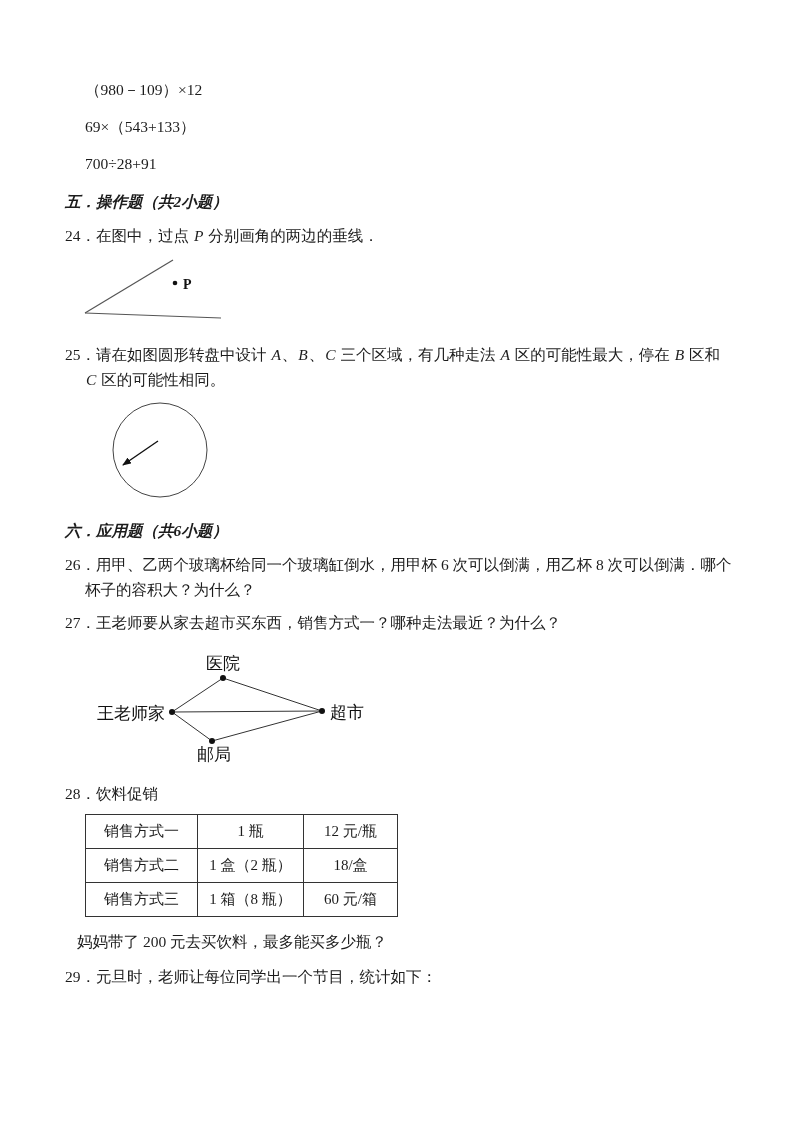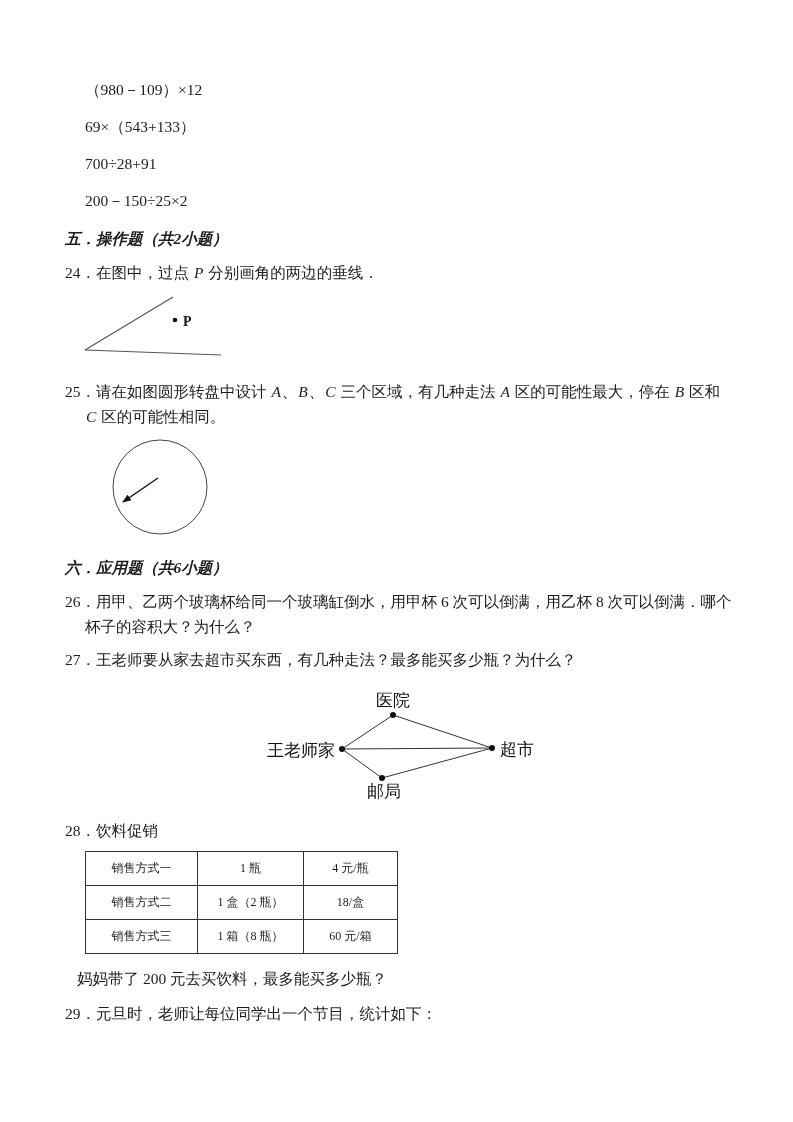--- a/index.html
+++ b/index.html
@@ -13,48 +13,47 @@
     color:#1c1c1c;
     overflow:hidden;
   }
   .expr { line-height:20px; margin:0 0 17px 20px; }
   .section-heading { font-weight:bold; line-height:22px; margin:0 0 10px 0;font-style:italic; }
   .question { line-height:25px; margin:0 0 8px 0; padding-left:20px; text-indent:-20px; }
   .it { font-style:italic; padding:0 1px; }
   .fig { }
   .fig-angle  { margin:0 0 10px 18px; }
   .fig-circle { margin:0 0 16px 45px; }
-  .fig-map    { margin:0 0 12px 30px;text-align:center; }
+  .fig-map    { margin:0 0 12px 30px; }
   .fline { stroke:#555; stroke-width:1.2; }
   .circ  { stroke:#444; stroke-width:1; fill:none; }
   .arrow { stroke:#111; stroke-width:1.4; }
   .mline { stroke:#333; stroke-width:1; }
   .mdot  { fill:#111; }
   .plabel { font-family:"Liberation Serif","DejaVu Serif",serif; font-size:14px; font-weight:bold; fill:#111; }
   .mlabel { font-family:"Liberation Serif","DejaVu Serif",serif; font-size:17px; fill:#111; }
   .promo-table { border-collapse:collapse; margin:0 0 12px 20px; }
   .promo-table td {
     border:1px solid #333;
     height:33px;
     padding:0 6px;
     text-align:center;
     vertical-align:middle;
-    font-size:12px;
+    font-size:15px;
   }
   .note { line-height:25px; margin:0 0 10px 12px; }
 </style>
 </head>
 <body>
 
 <div class="page">
 
   <div class="expr">（980－109）×12</div>
   <div class="expr">69×（543+133）</div>
   <div class="expr">700÷28+91</div>
-  <div class="expr">200－150÷25×2</div>
 
   <div class="section-heading">五．操作题（共2小题）</div>
 
   <div class="question"><span>24．</span><span>在图中，过点 </span><span class="it">P</span><span> 分别画角的两边的垂线．</span></div>
 
   <div class="fig fig-angle">
     <svg width="150" height="72" viewBox="0 0 150 72">
       <line x1="2" y1="57" x2="138" y2="62" class="fline"></line>
       <line x1="2" y1="57" x2="90" y2="4" class="fline"></line>
       <circle cx="92" cy="27" r="2.3" fill="#111"></circle>
@@ -73,21 +72,21 @@
       </defs>
       <circle cx="50" cy="50" r="47" class="circ"></circle>
       <line x1="48" y1="41" x2="13" y2="65" class="arrow" marker-end="url(#ah)"></line>
     </svg>
   </div>
 
   <div class="section-heading">六．应用题（共6小题）</div>
 
   <div class="question"><span>26．</span><span>用甲、乙两个玻璃杯给同一个玻璃缸倒水，用甲杯 6 次可以倒满，用乙杯 8 次可以倒满．哪个杯子的容积大？为什么？</span></div>
 
-  <div class="question"><span>27．</span><span>王老师要从家去超市买东西，有几种走法？最多能买多少瓶？为什么？</span></div>
+  <div class="question"><span>27．</span><span>王老师要从家去超市买东西，销售方式一？哪种走法最近？为什么？</span></div>
 
   <div class="fig fig-map">
     <svg width="300" height="122" viewBox="0 0 300 122">
       <line x1="77" y1="69" x2="128" y2="35" class="mline"></line>
       <line x1="128" y1="35" x2="227" y2="68" class="mline"></line>
       <line x1="77" y1="69" x2="227" y2="68" class="mline"></line>
       <line x1="77" y1="69" x2="117" y2="98" class="mline"></line>
       <line x1="117" y1="98" x2="227" y2="68" class="mline"></line>
       <circle cx="77" cy="69" r="3" class="mdot"></circle>
       <circle cx="128" cy="35" r="3" class="mdot"></circle>
@@ -105,21 +104,21 @@
   <table class="promo-table">
     <colgroup>
       <col style="width:112px">
       <col style="width:106px">
       <col style="width:94px">
     </colgroup>
     <tbody>
       <tr>
         <td>销售方式一</td>
         <td>1 瓶</td>
-        <td>4 元/瓶</td>
+        <td>12 元/瓶</td>
       </tr>
       <tr>
         <td>销售方式二</td>
         <td>1 盒（2 瓶）</td>
         <td>18/盒</td>
       </tr>
       <tr>
         <td>销售方式三</td>
         <td>1 箱（8 瓶）</td>
         <td>60 元/箱</td>

